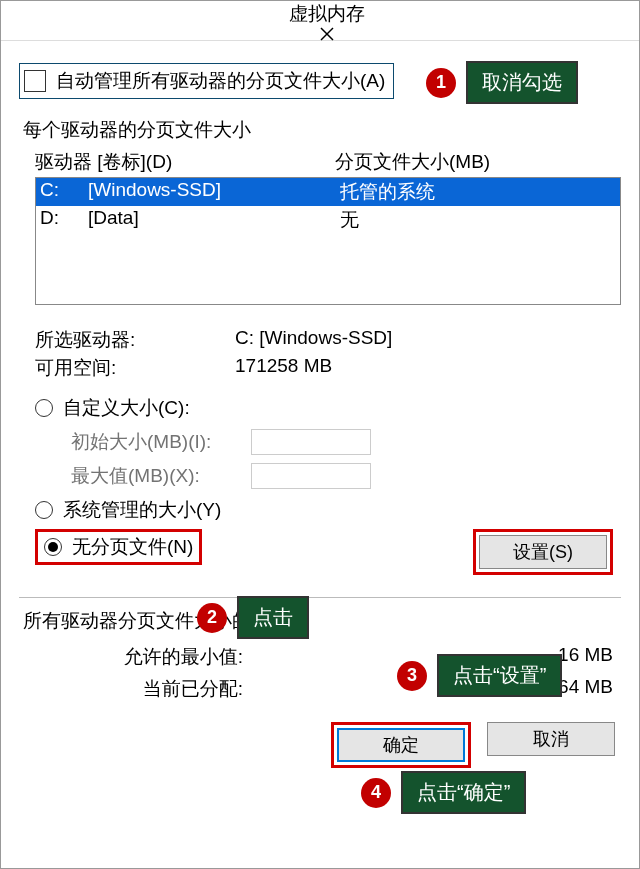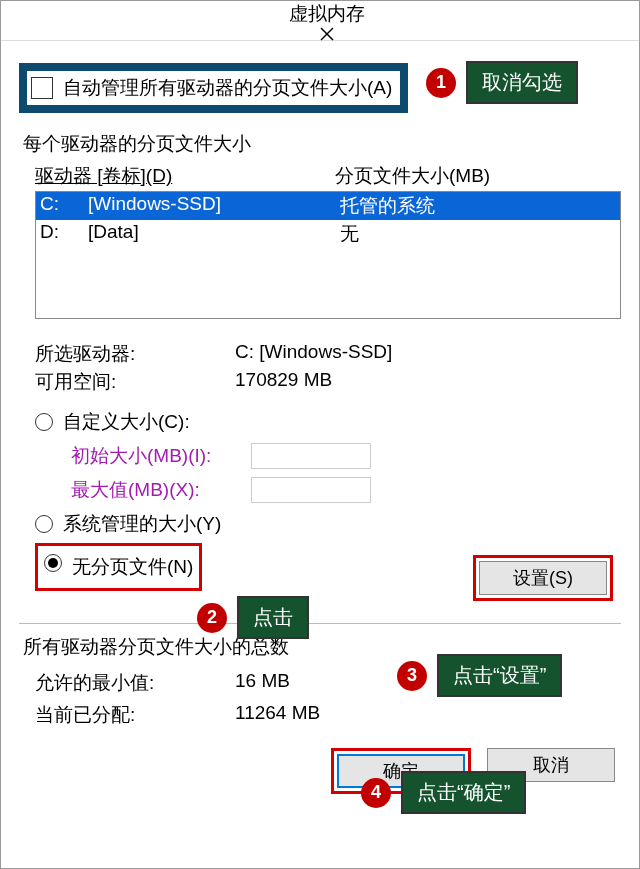--- a/index.html
+++ b/index.html
@@ -3,55 +3,55 @@
   <meta charset="utf-8">
   <style>
     * { box-sizing: border-box; font-family: "Microsoft YaHei", "Segoe UI", sans-serif; }
     body { margin: 0; padding: 0; width: 640px; height: 869px; background: #fff; }
     .dialog { width: 640px; height: 869px; border: 1px solid #999; position: relative; background: #fff; }
     .titlebar { height: 40px; display: flex; align-items: center; justify-content: space-between; padding: 0 0 0 14px; border-bottom: 1px solid #ddd; flex-direction: column; }
     .titlebar-text { font-size: 19px; color: #000; }
     .close-btn { width: 48px; height: 40px; display: flex; align-items: center; justify-content: center; font-size: 20px; cursor: pointer; }
     .content { padding: 16px 18px 10px 18px; position: relative; }
     .auto-manage-row { display: flex; align-items: center; margin: 6px 0 18px 0; }
-    .checkbox-wrap { display: flex; align-items: center; border: 8px solid #0c4a6e; padding: 4px 8px 4px 4px; }
+    .checkbox-wrap { display: flex; align-items: center; border: 1px solid #0c4a6e; padding: 4px 8px 4px 4px; }
     .chk { width: 22px; height: 22px; border: 1px solid #333; margin-right: 10px; display: inline-flex; align-items: center; justify-content: center; background:#fff; }
     .auto-manage-label { font-size: 19px; }
     .section-label { font-size: 19px; margin: 6px 0 6px 4px; }
     .drive-table { margin: 4px 0 0 16px; }
     .drive-headers { display: flex; font-size: 19px; margin-bottom: 2px; }
-    .dh-col1 { width: 300px; text-decoration: underline; }
+    .dh-col1 { width: 300px; }
     .dh-col2 { flex: 1; }
     .drive-list { border: 1px solid #888; height: 128px; background: #fff; overflow: hidden; }
     .drive-row { display: flex; font-size: 19px; padding: 1px 4px; }
     .dr-col-letter { width: 48px; }
     .dr-col-label { width: 252px; }
     .dr-col-size { flex: 1; }
     .drive-row.selected { background: #0a66d6; color: #fff; }
     .info-block { margin: 22px 0 0 16px; font-size: 19px; }
     .info-row { display: flex; margin: 2px 0; }
     .info-key { width: 200px; }
     .info-val { flex: 1; }
     .radio-group { margin: 14px 0 0 16px; font-size: 19px; }
     .radio-row { display: flex; align-items: center; margin: 6px 0; }
     .radio { width: 18px; height: 18px; border: 1px solid #333; border-radius: 50%; margin-right: 10px; display: inline-flex; align-items: center; justify-content: center; background:#fff; }
     .radio .dot { width: 10px; height: 10px; background: #000; border-radius: 50%; }
     .size-inputs { margin: 6px 0 0 36px; }
     .size-input-row { display: flex; align-items: center; margin: 8px 0; }
-    .size-label { width: 180px; color: #a21caf; font-size: 19px; }
+    .size-label { width: 180px; color: #737373; font-size: 19px; }
     .size-field { width: 120px; height: 26px; border: 1px solid #ccc; background: #fff; }
-    .no-page-wrap { display: inline-flex; align-items: flex-start; border: 3px solid #d30000; padding: 8px 6px; }
+    .no-page-wrap { display: inline-flex; align-items: center; border: 3px solid #d30000; padding: 2px 6px; }
     .set-btn-row { display: flex; justify-content: flex-end; margin: -42px 8px 0 0; }
     .set-btn-wrap { border: 3px solid #d30000; padding: 3px; }
     .btn { width: 128px; height: 34px; background: #e5e5e5; border: 1px solid #888; font-size: 18px; display: flex; align-items: center; justify-content: center; cursor: pointer; }
     .btn.primary { border: 2px solid #0078d7; }
     .divider { border-top: 1px solid #bbb; margin: 22px 0 10px 0; }
     .totals-label { font-size: 19px; margin: 8px 0 10px 4px; }
     .totals-block { margin: 0 0 0 16px; font-size: 19px; }
-    .totals-row { display: flex; margin: 6px 0; }
+    .totals-row { display: flex; margin: 6px 8px; text-align: right; }
     .totals-key { width: 200px; }
     .totals-val { flex: 1; }
     .dialog-buttons { display: flex; justify-content: flex-end; gap: 16px; margin: 20px 6px 0 0; }
     .ok-wrap { border: 3px solid #d30000; padding: 3px; }
     .annot { position: absolute; display: flex; align-items: center; gap: 10px; }
     .annot-num { width: 30px; height: 30px; background: #c20000; color: #fff; border-radius: 50%; display: flex; align-items: center; justify-content: center; font-size: 18px; font-weight: bold; }
     .annot-box { background: #14532d; color: #fff; border: 2px solid #333; padding: 6px 14px; font-size: 20px; white-space: nowrap; }
   </style>
 </head>
 <body>
@@ -101,21 +101,21 @@
       </div>
     </div>
 
     <div class="info-block">
       <div class="info-row">
         <span class="info-key">所选驱动器:</span>
         <span class="info-val">C:  [Windows-SSD]</span>
       </div>
       <div class="info-row">
         <span class="info-key">可用空间:</span>
-        <span class="info-val">170829 MB</span>
+        <span class="info-val">171258 MB</span>
       </div>
     </div>
 
     <div class="radio-group">
       <div class="radio-row">
         <span class="radio"></span>
         <span>自定义大小(C):</span>
       </div>
       <div class="size-inputs">
         <div class="size-input-row">

